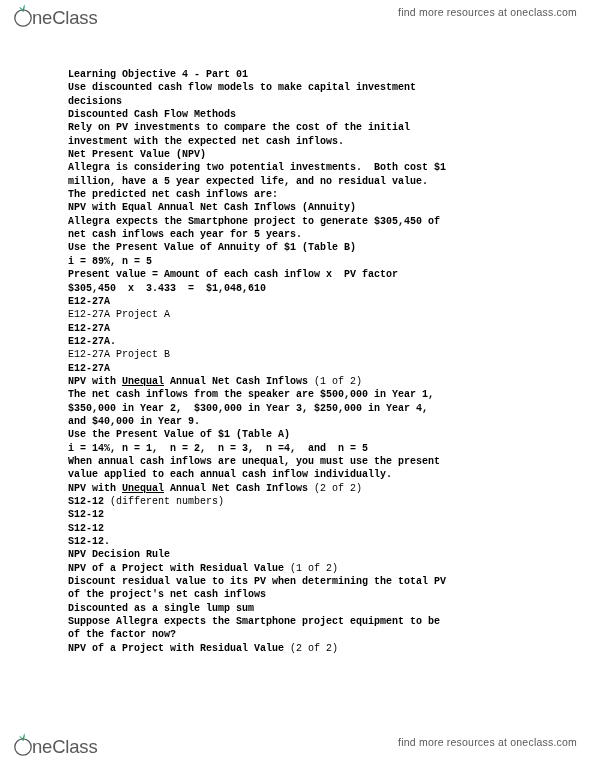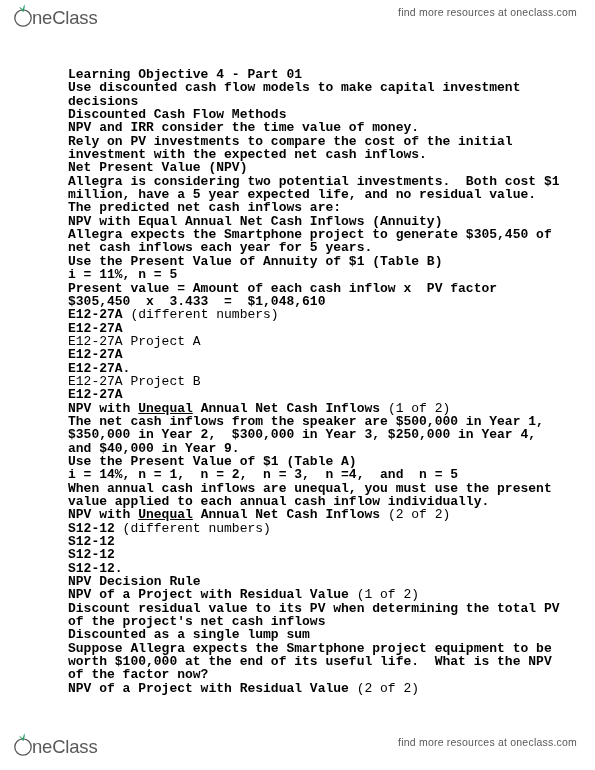--- a/index.html
+++ b/index.html
@@ -67,21 +67,21 @@
 
   
   .doc-body {
     position: absolute;
     left: 68px;
     top: 68px;
     width: 470px;
   }
   .doc-line {
     font-family: "Liberation Mono", "DejaVu Sans Mono", monospace;
-    font-size: 13px;
+    font-size: 10px;
     line-height: 13.35px;
     color: #000000;
     white-space: pre;
     letter-spacing: 0px;
     min-height: 13.35px;
   }
   .doc-line.bold { font-weight: bold; }
   .doc-line.plain { font-weight: normal; }
   .doc-line .u { text-decoration: underline; }
   .doc-line .reg { font-weight: normal; }
@@ -101,35 +101,33 @@
     </svg>
   </div>
   <div class="header-tagline">find more resources at oneclass.com</div>
 </div>
 
 <div class="doc-body" id="doc-body">
     <div class="doc-line bold">Learning Objective 4 - Part 01</div>
     <div class="doc-line bold">Use discounted cash flow models to make capital investment</div>
     <div class="doc-line bold">decisions</div>
     <div class="doc-line bold">Discounted Cash Flow Methods</div>
-    <div class="doc-line bold">NPV and IRR consider the time value of money.</div>
     <div class="doc-line bold">Rely on PV investments to compare the cost of the initial</div>
     <div class="doc-line bold">investment with the expected net cash inflows.</div>
     <div class="doc-line bold">Net Present Value (NPV)</div>
     <div class="doc-line bold">Allegra is considering two potential investments.  Both cost $1</div>
     <div class="doc-line bold">million, have a 5 year expected life, and no residual value.</div>
     <div class="doc-line bold">The predicted net cash inflows are:</div>
     <div class="doc-line bold">NPV with Equal Annual Net Cash Inflows (Annuity)</div>
     <div class="doc-line bold">Allegra expects the Smartphone project to generate $305,450 of</div>
     <div class="doc-line bold">net cash inflows each year for 5 years.</div>
     <div class="doc-line bold">Use the Present Value of Annuity of $1 (Table B)</div>
-    <div class="doc-line bold">i = 11%, n = 5</div>
+    <div class="doc-line bold">i = 89%, n = 5</div>
     <div class="doc-line bold">Present value = Amount of each cash inflow x  PV factor</div>
     <div class="doc-line bold">$305,450  x  3.433  =  $1,048,610</div>
-    <div class="doc-line bold"><span class="bld">E12-27A </span><span class="reg">(different numbers)</span></div>
     <div class="doc-line bold">E12-27A</div>
     <div class="doc-line plain">E12-27A Project A</div>
     <div class="doc-line bold">E12-27A</div>
     <div class="doc-line bold">E12-27A.</div>
     <div class="doc-line plain">E12-27A Project B</div>
     <div class="doc-line bold">E12-27A</div>
     <div class="doc-line bold"><span class="bld">NPV with </span><span class="bld u">Unequal</span><span class="bld"> Annual Net Cash Inflows </span><span class="reg">(1 of 2)</span></div>
     <div class="doc-line bold">The net cash inflows from the speaker are $500,000 in Year 1,</div>
     <div class="doc-line bold">$350,000 in Year 2,  $300,000 in Year 3, $250,000 in Year 4,</div>
     <div class="doc-line bold">and $40,000 in Year 9.</div>
@@ -141,21 +139,20 @@
     <div class="doc-line bold"><span class="bld">S12-12 </span><span class="reg">(different numbers)</span></div>
     <div class="doc-line bold">S12-12</div>
     <div class="doc-line bold">S12-12</div>
     <div class="doc-line bold">S12-12.</div>
     <div class="doc-line bold">NPV Decision Rule</div>
     <div class="doc-line bold"><span class="bld">NPV of a Project with Residual Value </span><span class="reg">(1 of 2)</span></div>
     <div class="doc-line bold">Discount residual value to its PV when determining the total PV</div>
     <div class="doc-line bold">of the project's net cash inflows</div>
     <div class="doc-line bold">Discounted as a single lump sum</div>
     <div class="doc-line bold">Suppose Allegra expects the Smartphone project equipment to be</div>
-    <div class="doc-line bold">worth $100,000 at the end of its useful life.  What is the NPV</div>
     <div class="doc-line bold">of the factor now?</div>
     <div class="doc-line bold"><span class="bld">NPV of a Project with Residual Value </span><span class="reg">(2 of 2)</span></div>
   </div>
 
 <div class="page-footer">
   <div class="brand footer-brand">
     <svg class="logo-svg" width="108" height="26" viewBox="0 0 108 26">
       <circle cx="13" cy="15" r="8.2" fill="none" stroke="#58595b" stroke-width="1.3"></circle>
       <path d="M13 7.2 C13 4.4 13.6 2.6 14.6 1.4 C14.9 3.4 14.6 5.6 13.8 7.2 Z" fill="#1f9f5f"></path>
       <path d="M12.6 6.9 C11.6 5.2 10.4 4.2 9.2 3.9 C10.0 5.4 11.2 6.6 12.6 7.3 Z" fill="#1f9f5f"></path>

